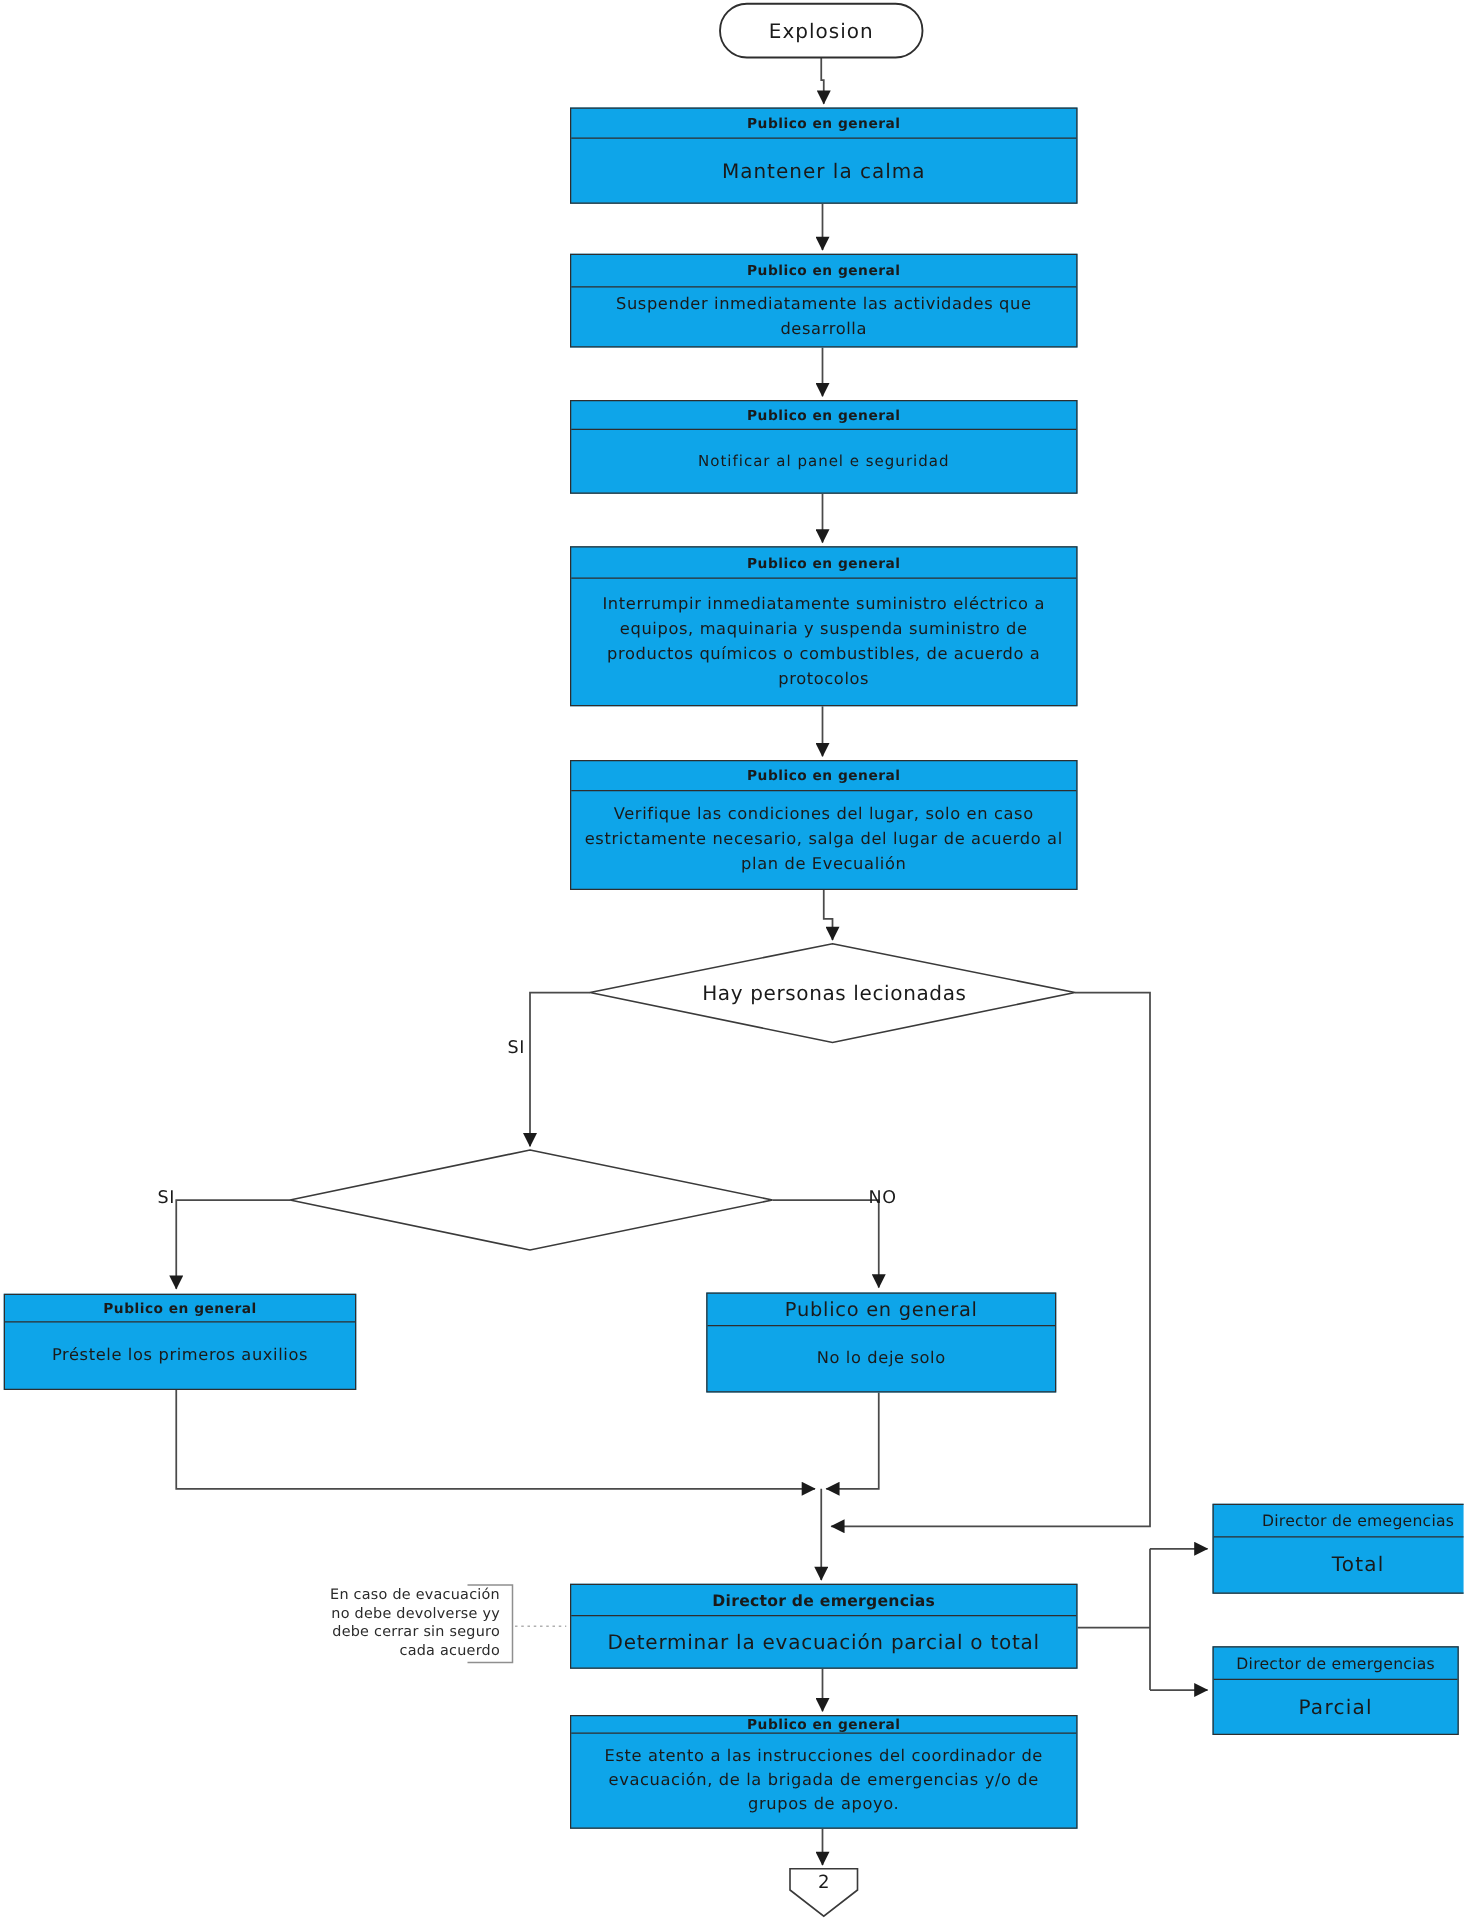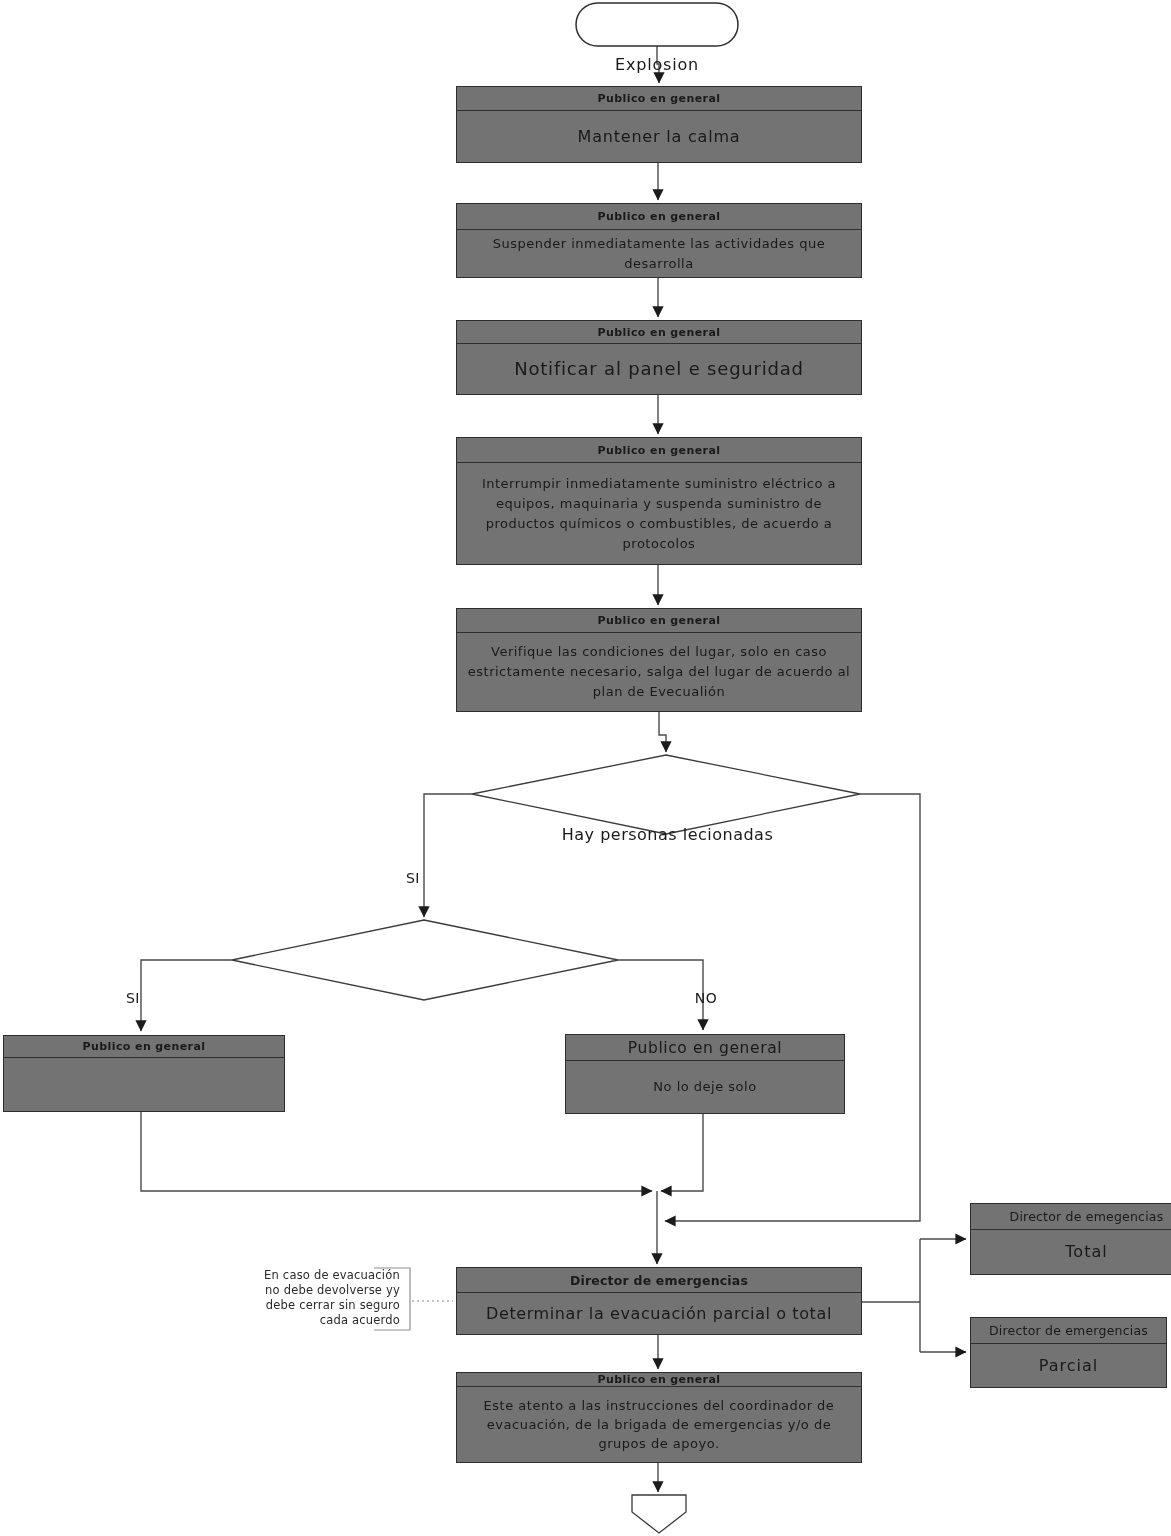--- a/index.html
+++ b/index.html
@@ -9,21 +9,21 @@
     background:#ffffff;
     font-family:"DejaVu Sans", sans-serif;
     color:#1a1a1a;
     overflow:hidden;
   }
   #wires{position:absolute;left:0;top:0;}
   .fbox{
     position:absolute;
     box-sizing:border-box;
     border:1.5px solid #2e2e2e;
-    background:#737373;
+    background:#0ea5e9;
     display:flex;flex-direction:column;
   }
   .hdr{
     box-sizing:border-box;
     border-bottom:1.5px solid #2e2e2e;
     display:flex;align-items:center;justify-content:center;
     font-size:11px;font-weight:bold;letter-spacing:0.4px;
     text-align:center;
   }
   .hdr-lg{font-size:15.5px;font-weight:normal;letter-spacing:0.6px;}
@@ -33,21 +33,20 @@
     display:flex;align-items:center;justify-content:center;
     text-align:center;
     font-size:13px;line-height:20px;letter-spacing:0.5px;
     padding:0 5px;
   }
   .bod-tight{line-height:19px;padding:0 4px;}
   .olabel{
     position:absolute;
     display:flex;align-items:center;justify-content:center;
     text-align:center;
-    margin-top:40px;
   }
   .shape-label{font-size:16px;letter-spacing:0.5px;line-height:19px;}
   .branch-label{font-size:14px;letter-spacing:0.5px;}
   .note{
     position:absolute;left:210px;top:1268px;width:190px;
     font-size:11.5px;line-height:15px;letter-spacing:0.2px;
     text-align:right;color:#2a2a2a;
   }
 </style>
 </head>
@@ -106,35 +105,36 @@
     <div class="bod" style="font-size:16px;letter-spacing:0.8px;">Mantener la calma</div>
   </div>
 
   <div class="fbox" style="left:456px;top:203px;width:406px;height:75px;">
     <div class="hdr" style="height:26px;">Publico en general</div>
     <div class="bod">Suspender inmediatamente las actividades que desarrolla</div>
   </div>
 
   <div class="fbox" style="left:456px;top:320px;width:406px;height:75px;">
     <div class="hdr" style="height:23px;">Publico en general</div>
-    <div class="bod" style="font-size:18px;letter-spacing:0.8px;">Notificar al panel e seguridad</div>
+    <div class="bod" style="font-size:12px;letter-spacing:0.8px;">Notificar al panel e seguridad</div>
   </div>
 
   <div class="fbox" style="left:456px;top:437px;width:406px;height:128px;">
     <div class="hdr" style="height:25px;">Publico en general</div>
     <div class="bod">Interrumpir inmediatamente suministro eléctrico a equipos, maquinaria y suspenda suministro de productos químicos o combustibles, de acuerdo a protocolos</div>
   </div>
 
   <div class="fbox" style="left:456px;top:608px;width:406px;height:104px;">
     <div class="hdr" style="height:24px;">Publico en general</div>
     <div class="bod">Verifique las condiciones del lugar, solo en caso estrictamente necesario, salga del lugar de acuerdo al plan de Evecualión</div>
   </div>
 
   <div class="fbox" style="left:3px;top:1035px;width:282px;height:77px;">
     <div class="hdr" style="height:22px;">Publico en general</div>
+    <div class="bod">Préstele los primeros auxilios</div>
   </div>
 
   <div class="fbox" style="left:565px;top:1034px;width:280px;height:80px;">
     <div class="hdr hdr-lg" style="height:26px;">Publico en general</div>
     <div class="bod">No lo deje solo</div>
   </div>
 
   <div class="fbox" style="left:456px;top:1267px;width:406px;height:68px;">
     <div class="hdr hdr-md" style="height:25px;font-weight:bold;">Director de emergencias</div>
     <div class="bod" style="font-size:16px;letter-spacing:0.6px;">Determinar la evacuación parcial o total</div>

